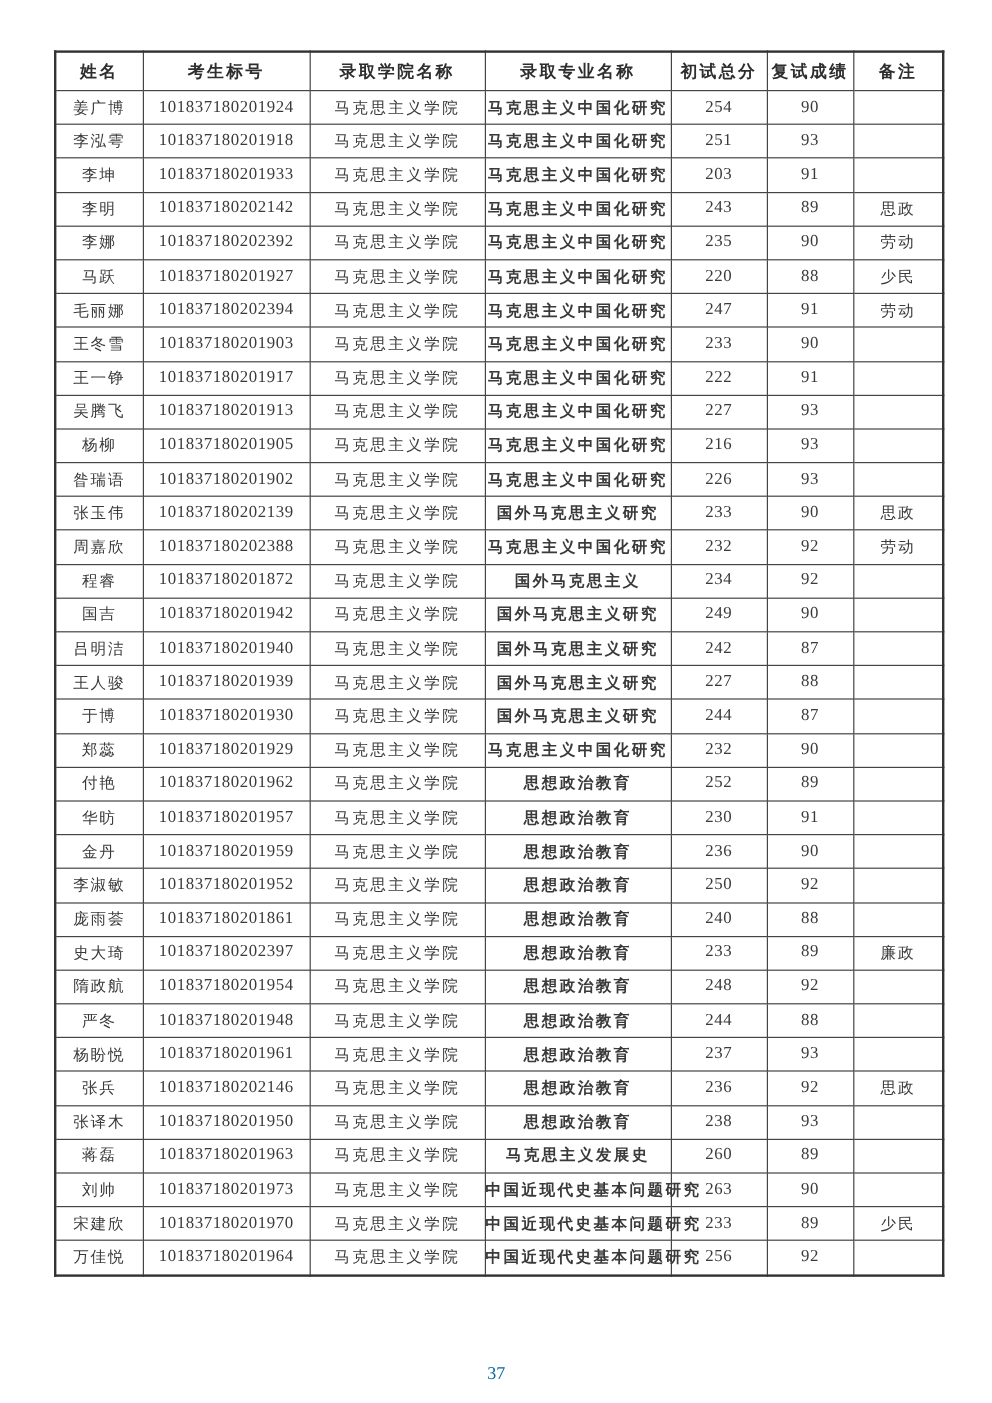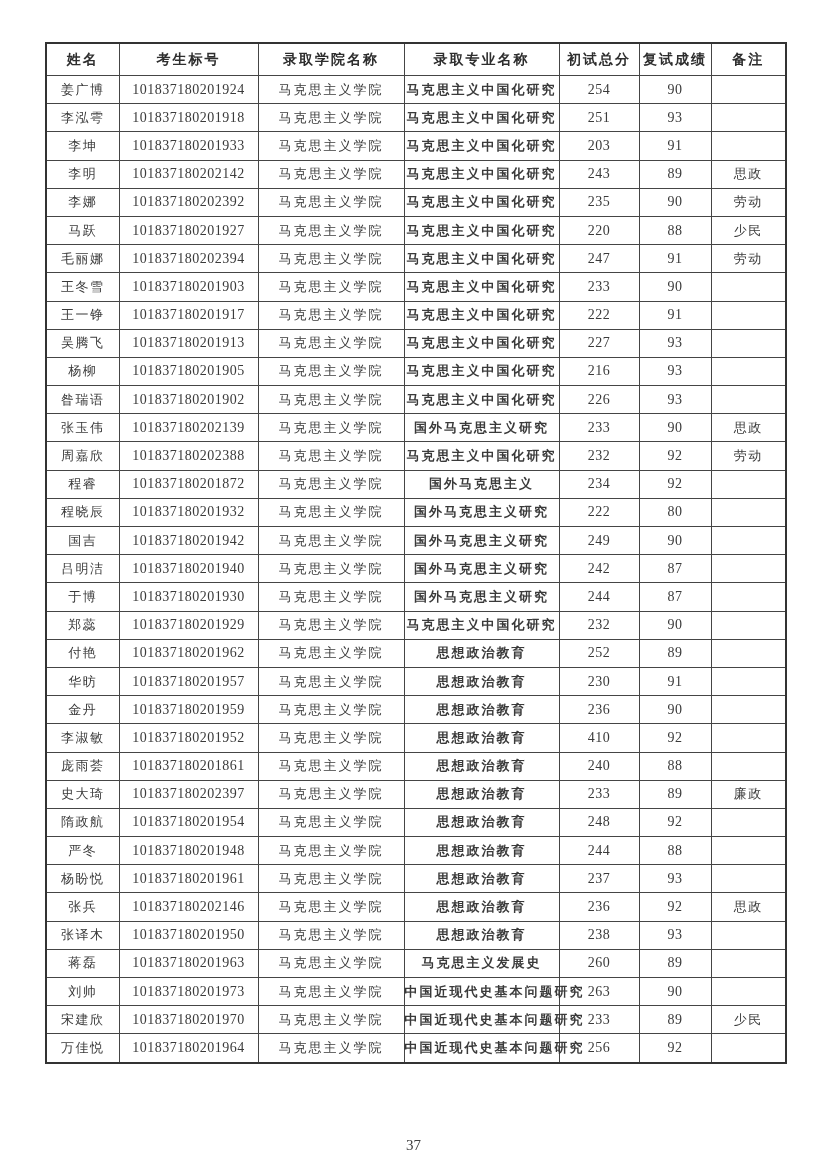--- a/index.html
+++ b/index.html
@@ -68,21 +68,21 @@
   td.c-college {
     letter-spacing: 2px;
   }
   .page-number {
     position: absolute;
     top: 1137px;
     left: 0;
     width: 100%;
     text-align: center;
     font-size: 15px;
-    color: #404040;
+    color: #0369a1;
     font-family: "Liberation Serif", serif;
   }
 </style>
 </head>
 <body>
 
 <div class="page">
   <table class="doc-table">
     <colgroup>
       <col style="width:73px">
@@ -234,47 +234,47 @@
         <tr>
     <td class="c-name">程睿</td>
     <td class="c-id">101837180201872</td>
     <td class="c-college">马克思主义学院</td>
     <td class="c-major">国外马克思主义</td>
     <td class="c-score1">234</td>
     <td class="c-score2">92</td>
     <td class="c-remark"></td>
   </tr>
         <tr>
-    <td class="c-name">程晓辰</td>
-    <td class="c-id">101837180201932</td>
-    <td class="c-college">马克思主义学院</td>
-    <td class="c-major">国外马克思主义研究</td>
-    <td class="c-score1">222</td>
-    <td class="c-score2">80</td>
-    <td class="c-remark"></td>
-  </tr>
-        <tr>
     <td class="c-name">国吉</td>
     <td class="c-id">101837180201942</td>
     <td class="c-college">马克思主义学院</td>
     <td class="c-major">国外马克思主义研究</td>
     <td class="c-score1">249</td>
     <td class="c-score2">90</td>
     <td class="c-remark"></td>
   </tr>
         <tr>
     <td class="c-name">吕明洁</td>
     <td class="c-id">101837180201940</td>
     <td class="c-college">马克思主义学院</td>
     <td class="c-major">国外马克思主义研究</td>
     <td class="c-score1">242</td>
     <td class="c-score2">87</td>
     <td class="c-remark"></td>
   </tr>
         <tr>
+    <td class="c-name">王人骏</td>
+    <td class="c-id">101837180201939</td>
+    <td class="c-college">马克思主义学院</td>
+    <td class="c-major">国外马克思主义研究</td>
+    <td class="c-score1">227</td>
+    <td class="c-score2">88</td>
+    <td class="c-remark"></td>
+  </tr>
+        <tr>
     <td class="c-name">于博</td>
     <td class="c-id">101837180201930</td>
     <td class="c-college">马克思主义学院</td>
     <td class="c-major">国外马克思主义研究</td>
     <td class="c-score1">244</td>
     <td class="c-score2">87</td>
     <td class="c-remark"></td>
   </tr>
         <tr>
     <td class="c-name">郑蕊</td>
@@ -310,21 +310,21 @@
     <td class="c-major">思想政治教育</td>
     <td class="c-score1">236</td>
     <td class="c-score2">90</td>
     <td class="c-remark"></td>
   </tr>
         <tr>
     <td class="c-name">李淑敏</td>
     <td class="c-id">101837180201952</td>
     <td class="c-college">马克思主义学院</td>
     <td class="c-major">思想政治教育</td>
-    <td class="c-score1">410</td>
+    <td class="c-score1">250</td>
     <td class="c-score2">92</td>
     <td class="c-remark"></td>
   </tr>
         <tr>
     <td class="c-name">庞雨荟</td>
     <td class="c-id">101837180201861</td>
     <td class="c-college">马克思主义学院</td>
     <td class="c-major">思想政治教育</td>
     <td class="c-score1">240</td>
     <td class="c-score2">88</td>

